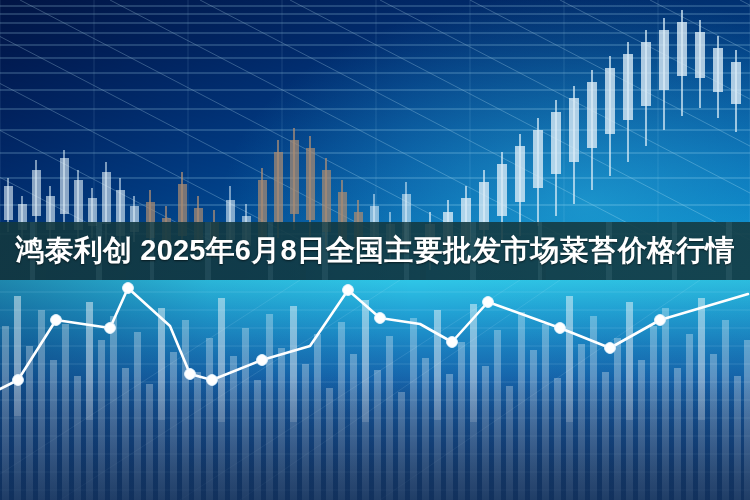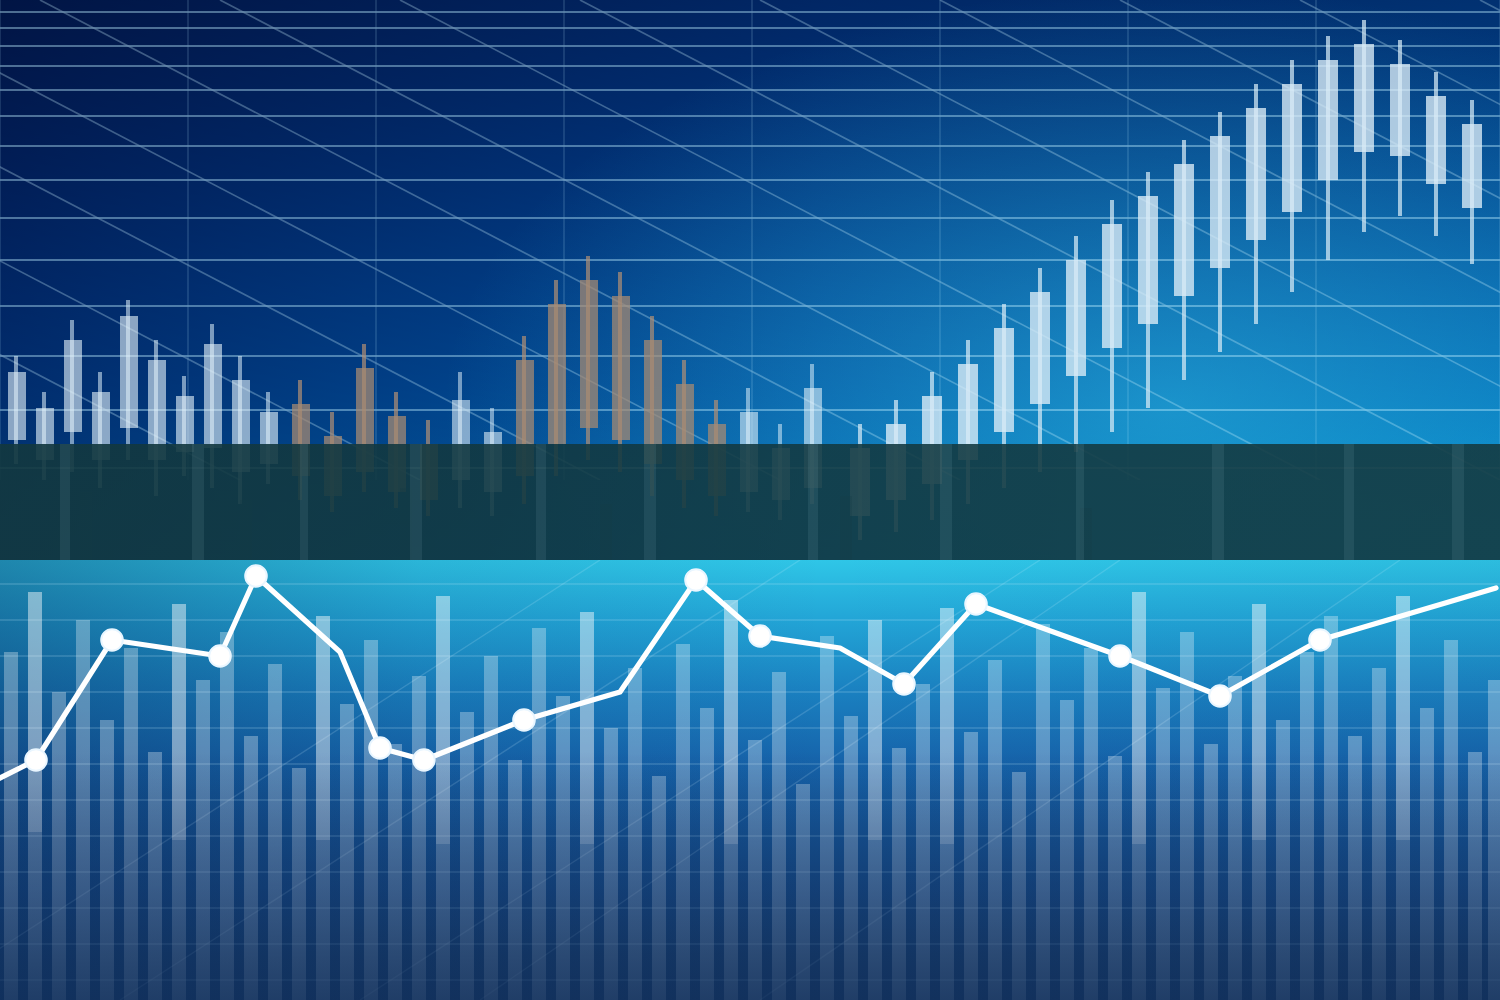--- a/index.html
+++ b/index.html
@@ -448,14 +448,15 @@
         <rect x="404" y="0" width="5" height="58"></rect>
         <rect x="470" y="0" width="6" height="58"></rect>
         <rect x="538" y="0" width="4" height="58"></rect>
         <rect x="606" y="0" width="6" height="58"></rect>
         <rect x="672" y="0" width="5" height="58"></rect>
         <rect x="726" y="0" width="6" height="58"></rect>
       </g>
     </svg>
   </div>
 
+  <div class="title">鸿泰利创 2025年6月8日全国主要批发市场菜苔价格行情</div>
 
 </div>
 
 </body></html>

